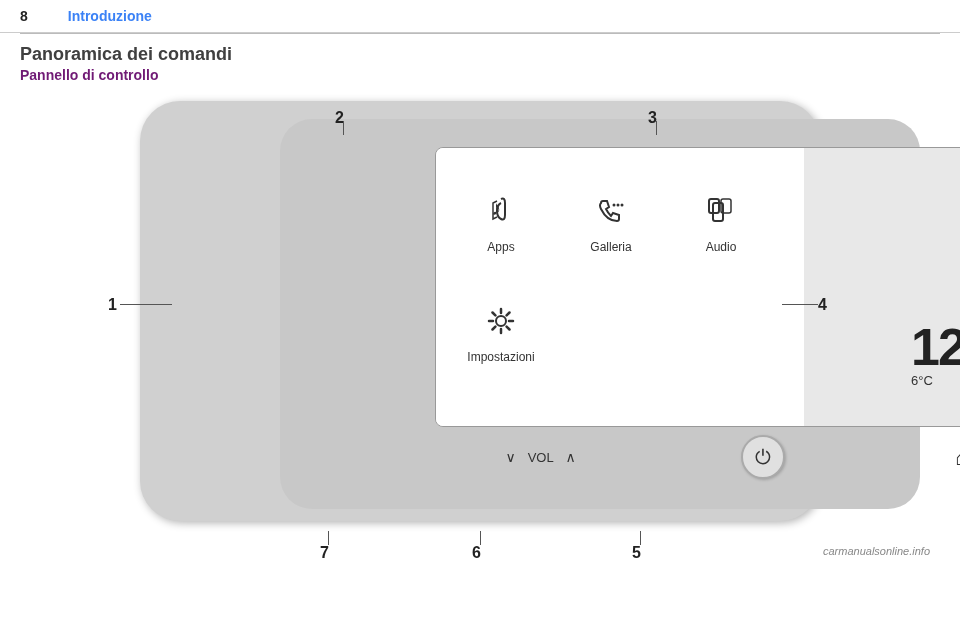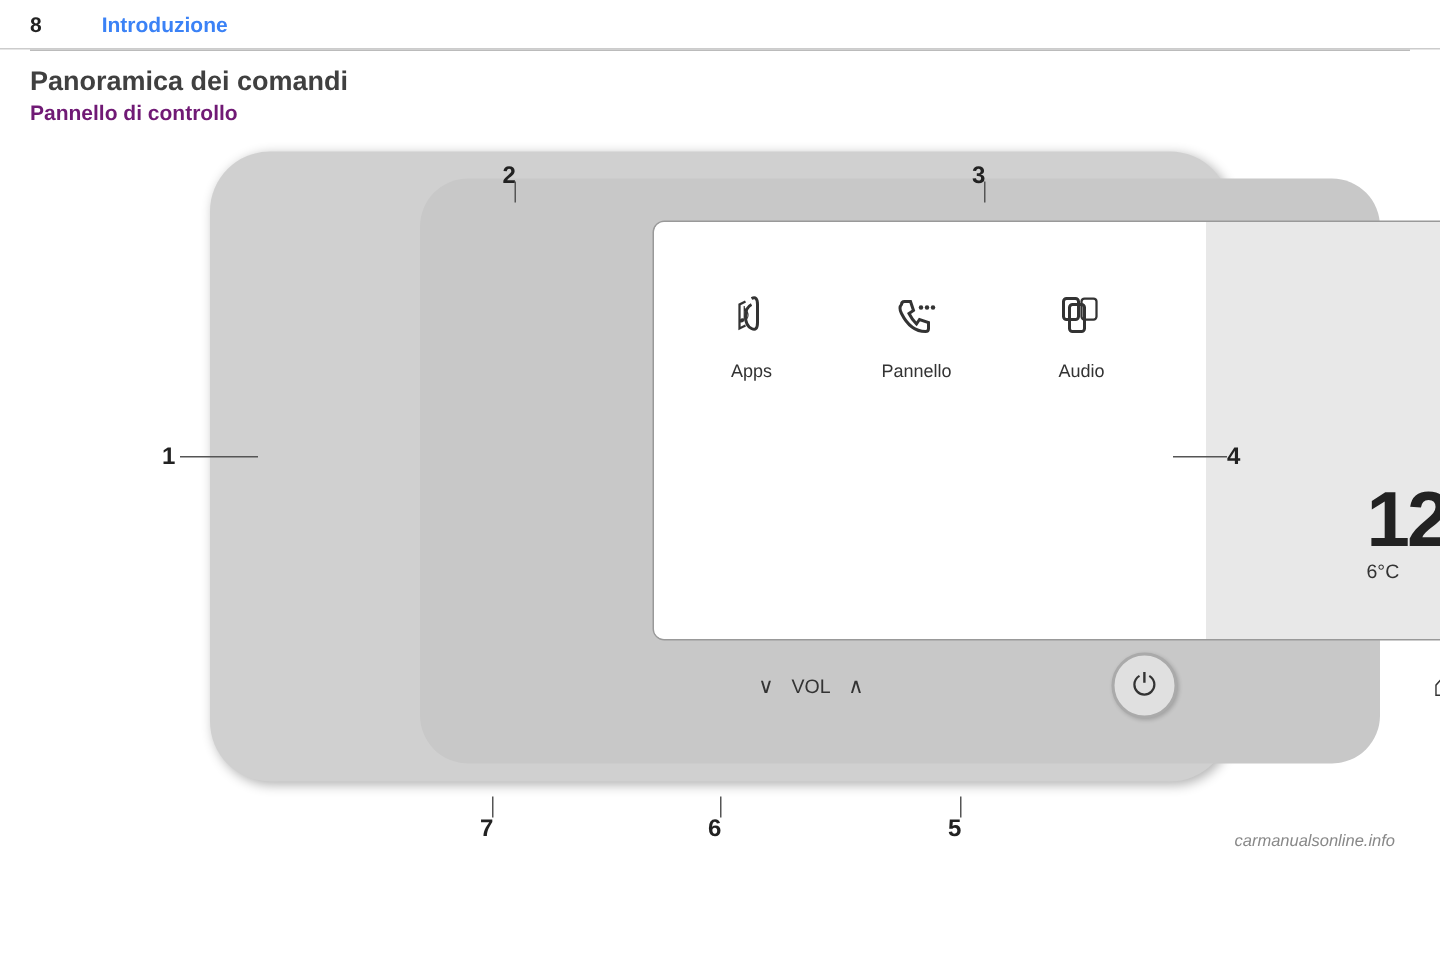--- a/index.html
+++ b/index.html
@@ -217,21 +217,21 @@
     
     .callout {
       position: absolute;
       font-size: 16px;
       font-weight: bold;
       color: #222;
     }
 
     .watermark {
       position: absolute;
-      bottom: 4px;
+      bottom: 14px;
       right: 10px;
       font-size: 11px;
       color: #888;
       font-style: italic;
     }
 
     .divider-line {
       width: 920px;
       margin: 0 auto;
       border-top: 1px solid #bbb;
@@ -280,34 +280,43 @@
 
             <div class="menu-item">
               <div class="menu-icon">
                 <svg class="svg-icon" viewBox="0 0 36 36">
                   <path d="M8 10 Q8 8 10 8 L14 8 L16 14 L13 16 Q15 20 18 23 L20 20 L26 22 L26 26 Q26 28 24 28 Q14 28 8 16 Q6 12 8 10Z" fill="none" stroke="#333" stroke-width="2"></path>
                   <circle cx="21" cy="12" r="1.5" fill="#333"></circle>
                   <circle cx="25" cy="12" r="1.5" fill="#333"></circle>
                   <circle cx="29" cy="12" r="1.5" fill="#333"></circle>
                 </svg>
               </div>
-              <span class="menu-label">Pannello</span>
+              <span class="menu-label">Galleria</span>
             </div>
 
             <div class="menu-item">
               <div class="menu-icon">
                 <svg class="svg-icon" viewBox="0 0 36 36">
                   <rect x="6" y="6" width="10" height="14" rx="2" fill="none" stroke="#333" stroke-width="2"></rect>
                   <rect x="18" y="6" width="10" height="14" rx="2" fill="none" stroke="#333" stroke-width="1.5"></rect>
                   <rect x="10" y="10" width="10" height="18" rx="2" fill="none" stroke="#333" stroke-width="2"></rect>
                 </svg>
               </div>
               <span class="menu-label">Audio</span>
             </div>
 
+            <div class="menu-item">
+              <div class="menu-icon">
+                <svg class="svg-icon" viewBox="0 0 36 36">
+                  <circle cx="18" cy="18" r="5" fill="none" stroke="#333" stroke-width="2"></circle>
+                  <path d="M18 6 L18 10 M18 26 L18 30 M6 18 L10 18 M26 18 L30 18 M9.5 9.5 L12.4 12.4 M23.6 23.6 L26.5 26.5 M9.5 26.5 L12.4 23.6 M23.6 12.4 L26.5 9.5" stroke="#333" stroke-width="2.5" stroke-linecap="round"></path>
+                </svg>
+              </div>
+              <span class="menu-label">Impostazioni</span>
+            </div>
           </div>
         </div>
 
         <div class="screen-right">
 
           <div class="clock-display">
             <div class="clock-time">12:39</div>
             <div class="clock-date">
               <span>6°C</span>
 

